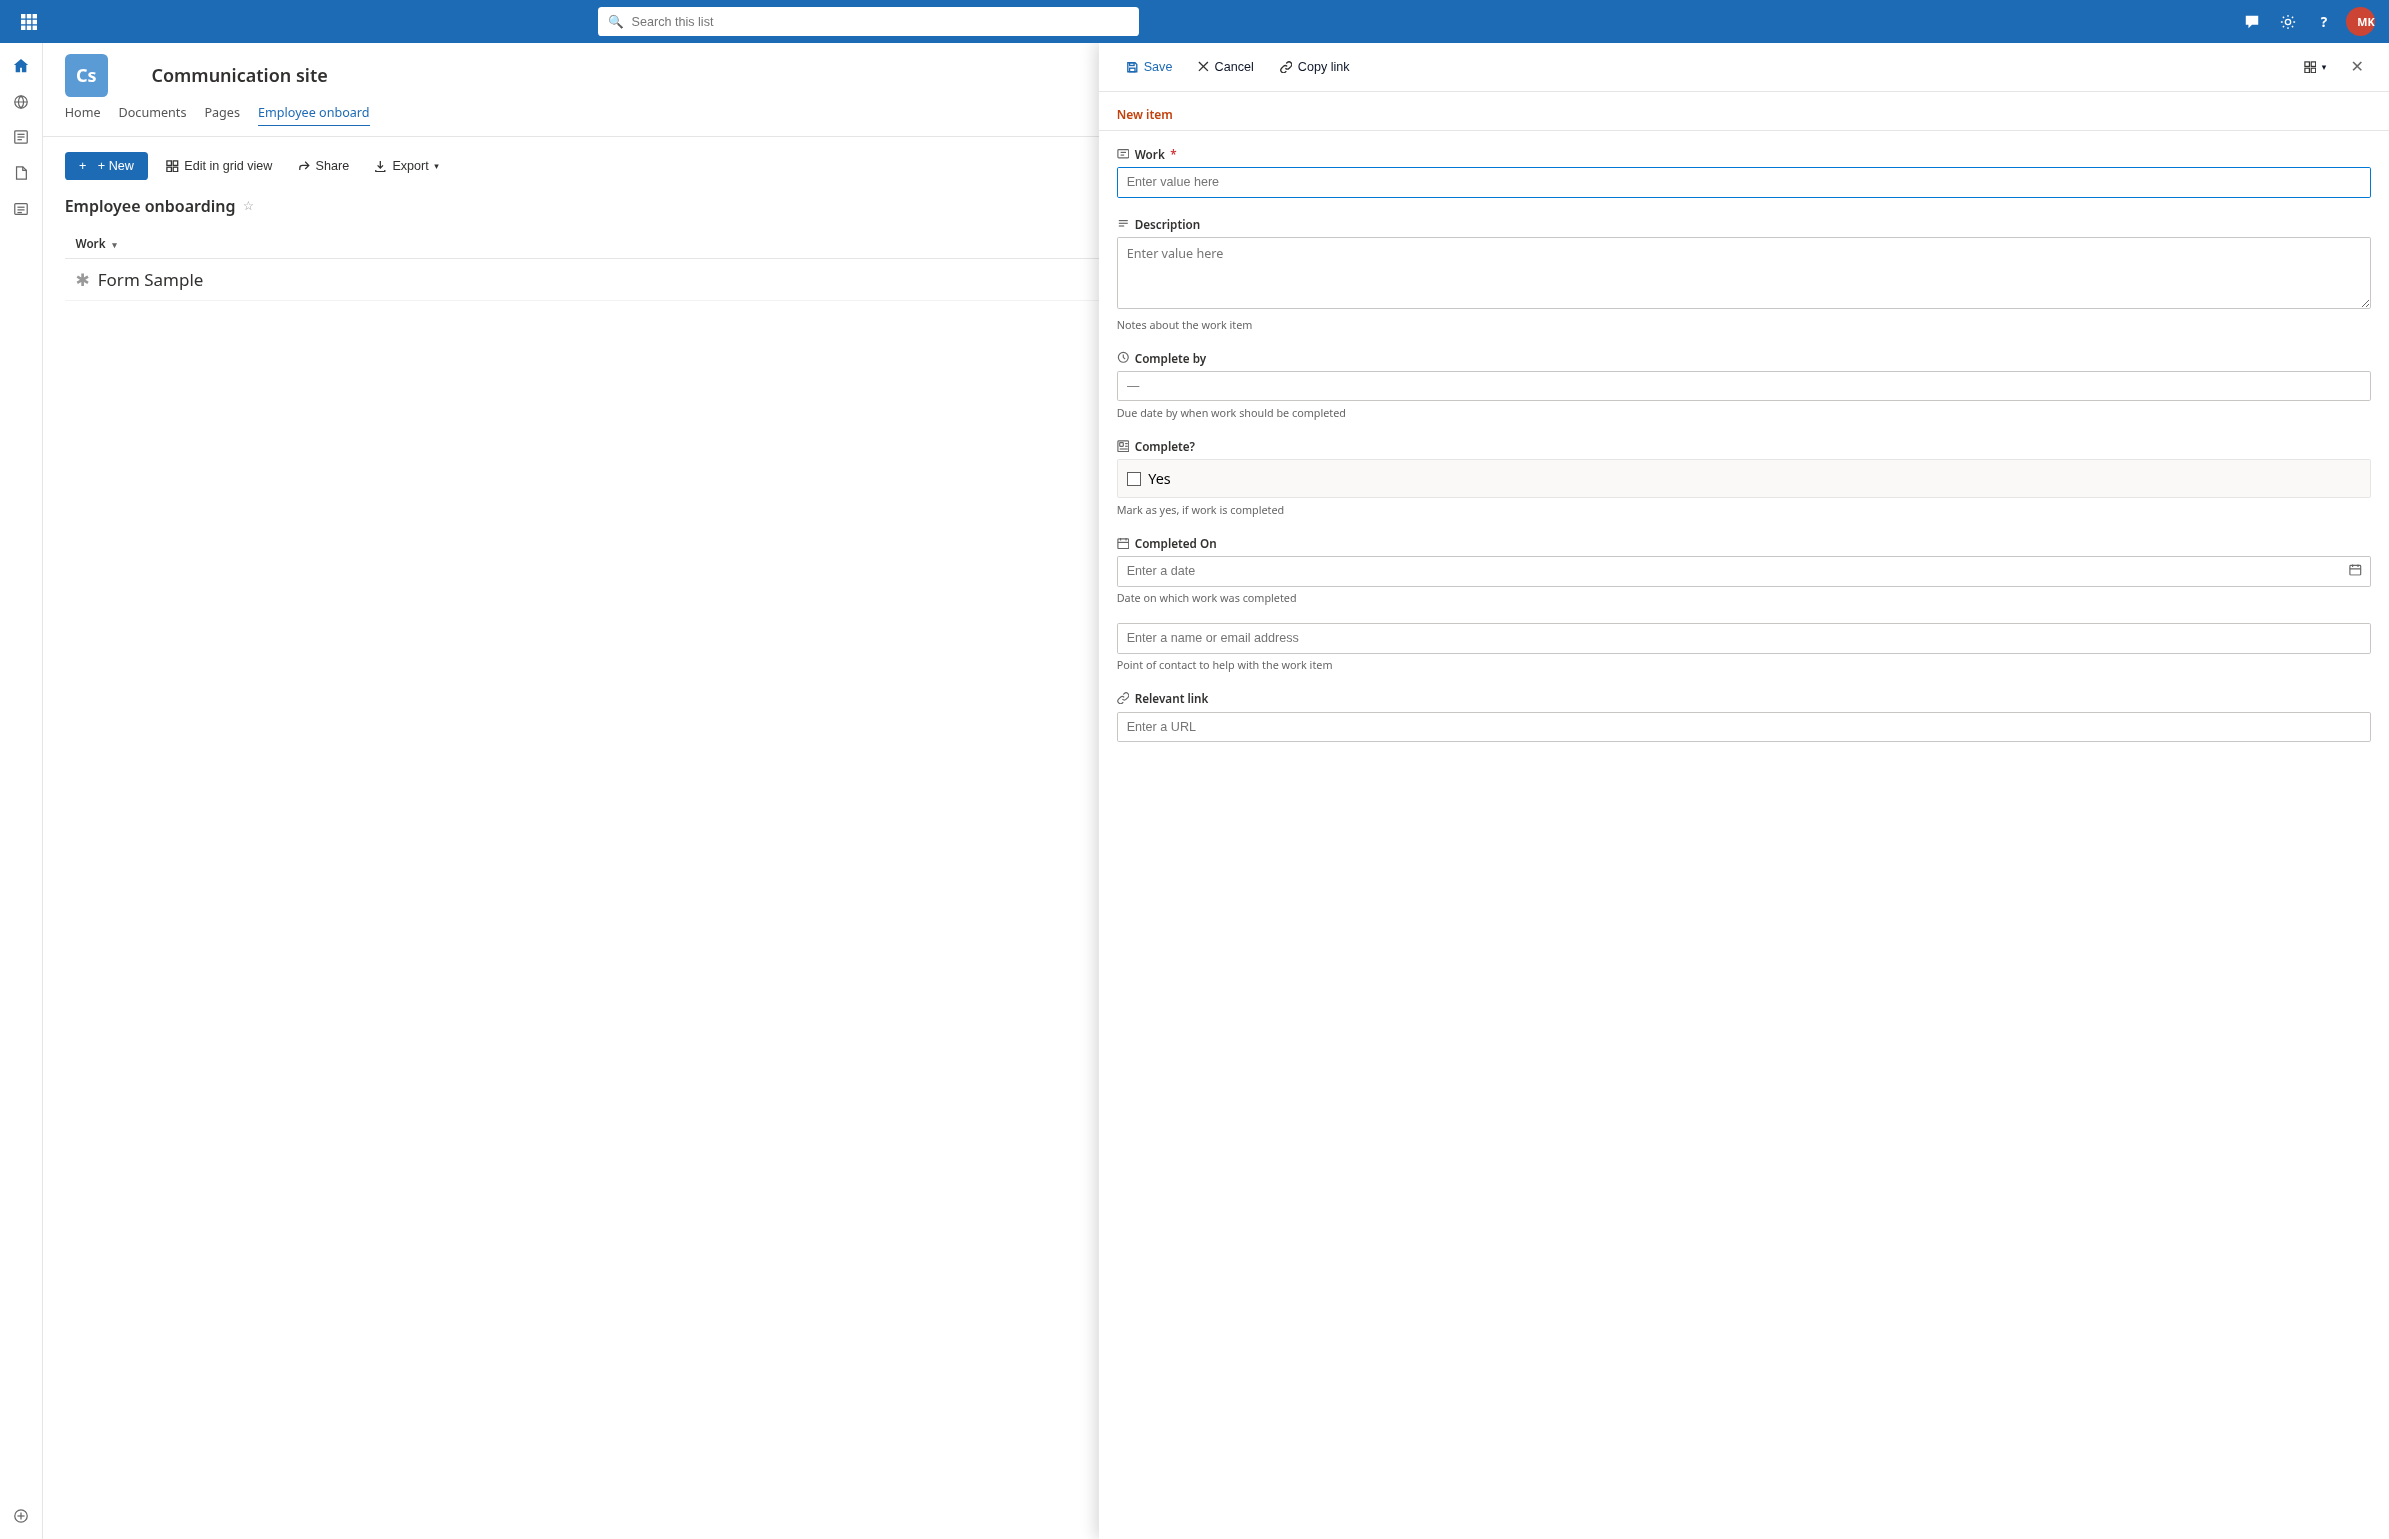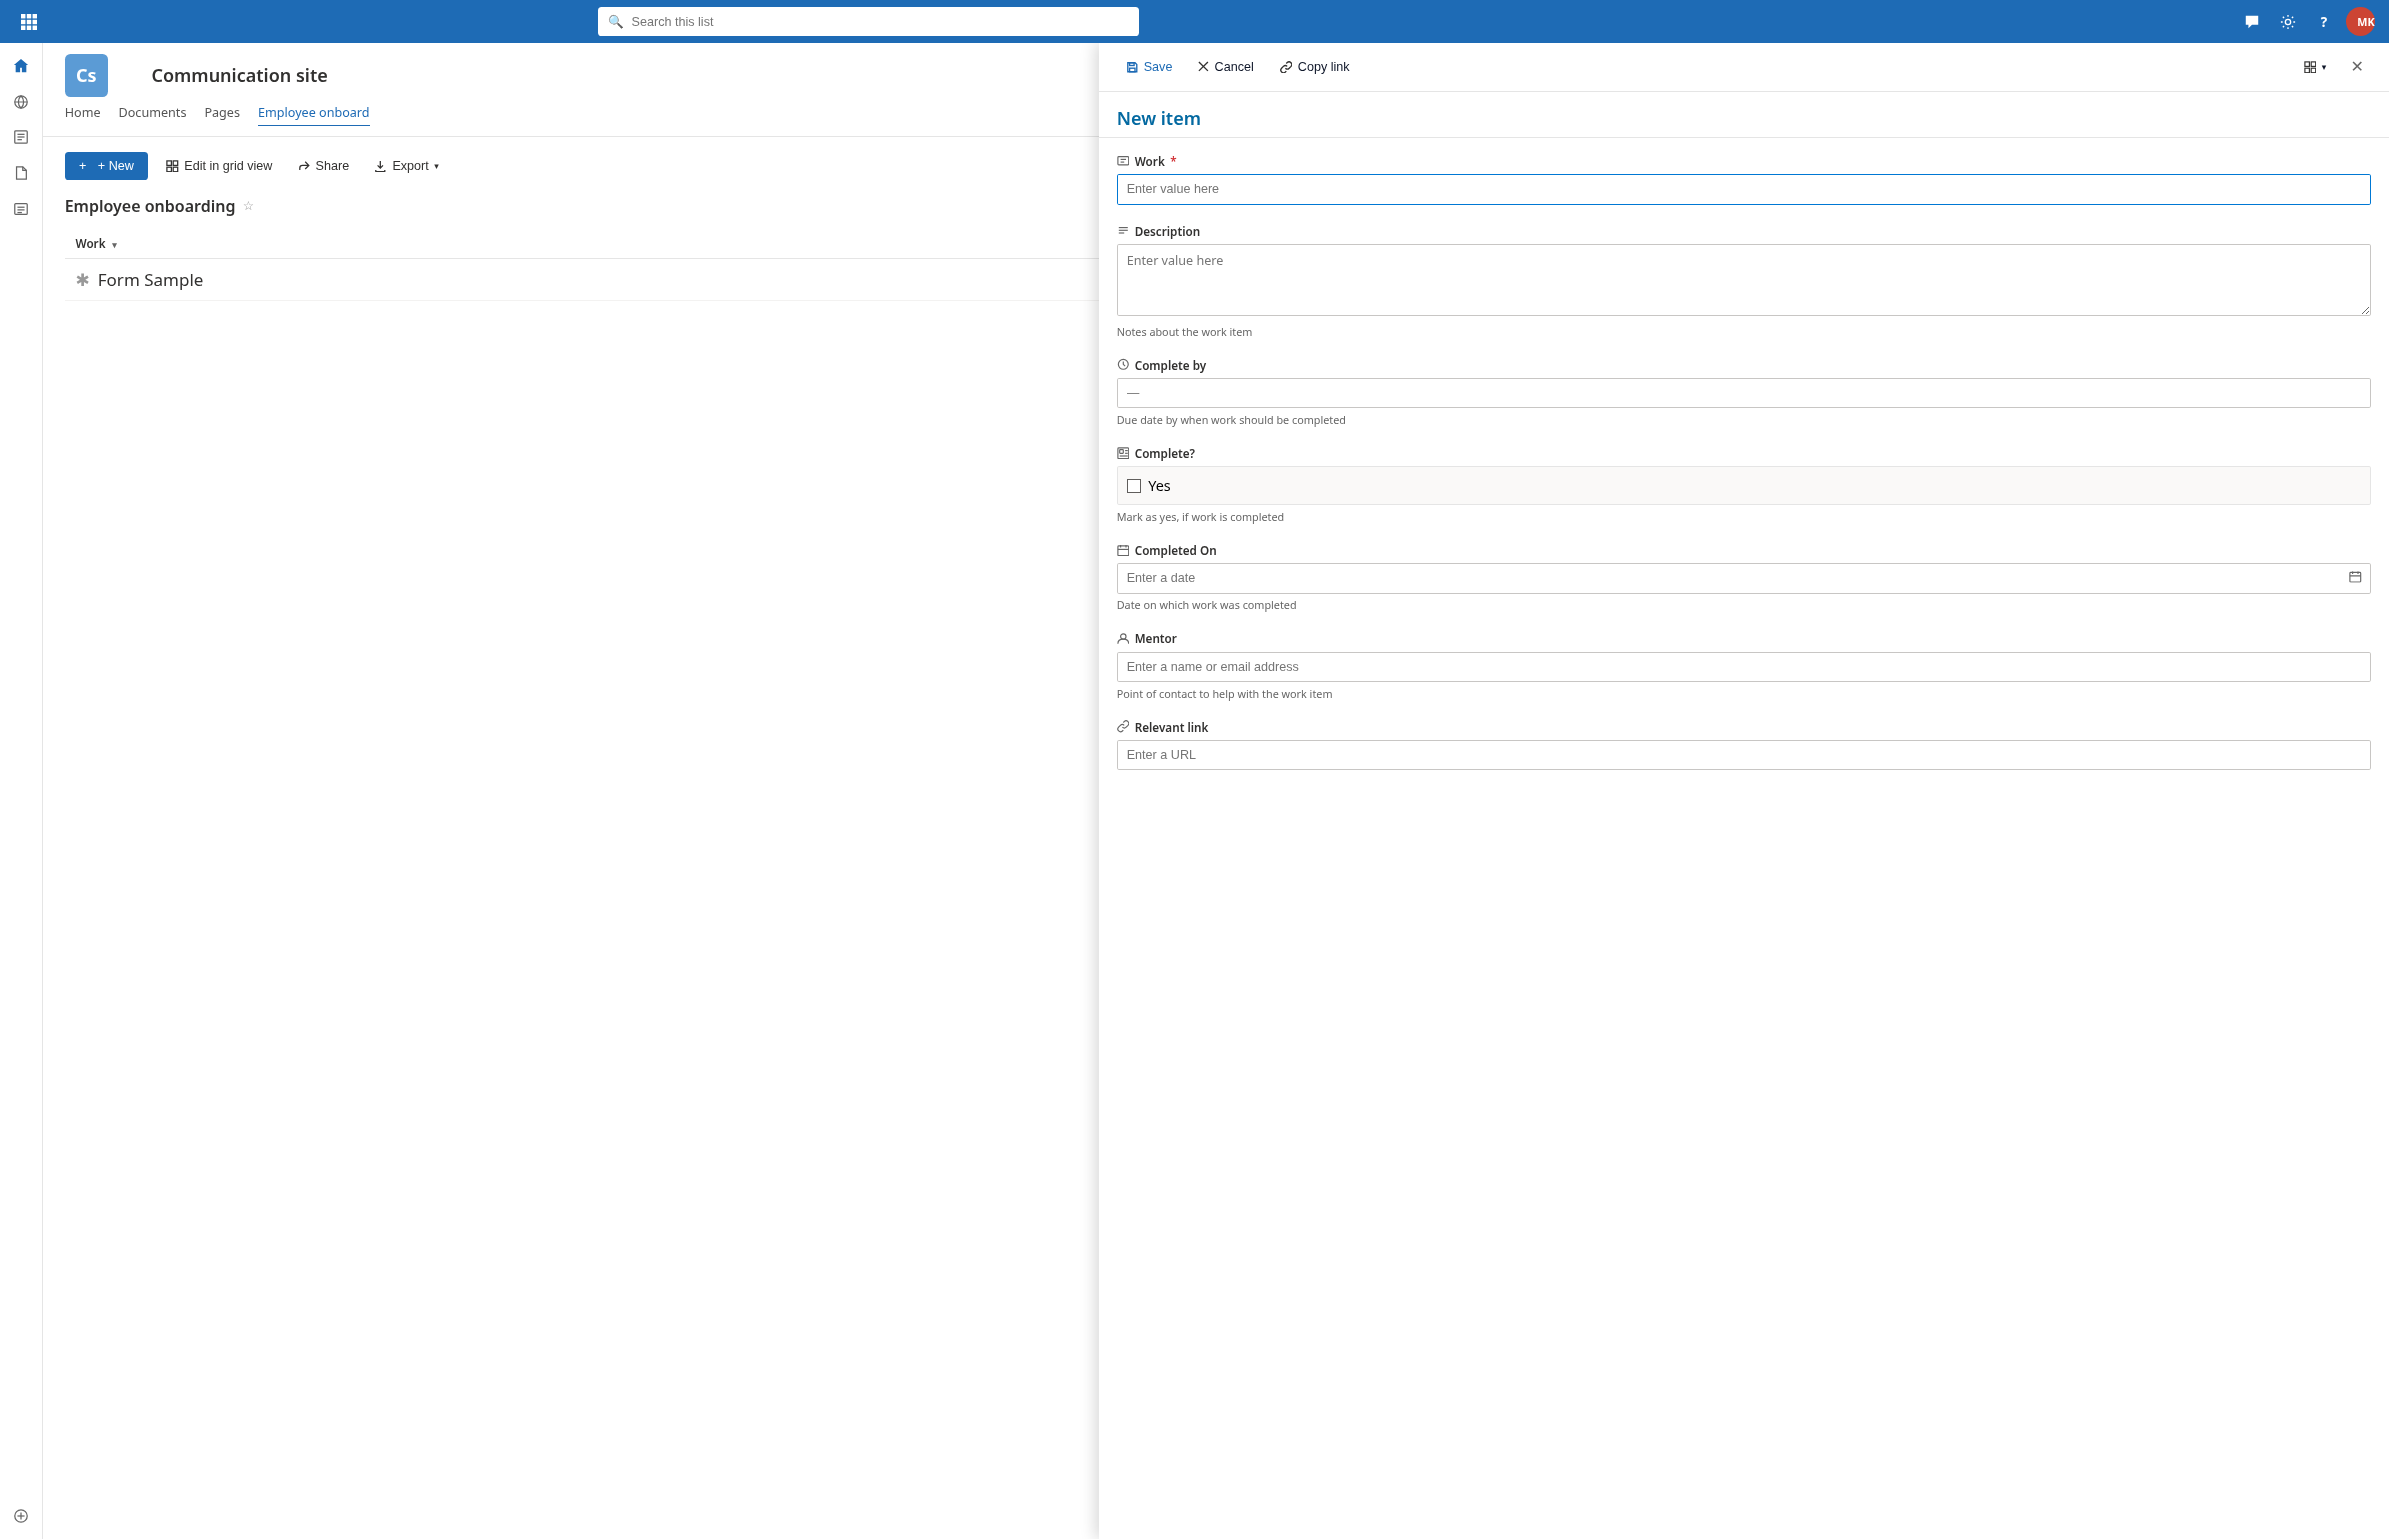--- a/index.html
+++ b/index.html
@@ -278,23 +278,23 @@
       font-size: 16px;
       color: #666;
       cursor: pointer;
       padding: 3.6px 7.2px;
       border-radius: 3.6px;
     }
 
     
     .panel-title {
       padding: 14.4px 18px 7.2px;
-      font-size: 18px;
+      font-size: 12px;
       font-weight: 600;
-      color: #0369a1;
+      color: #c2410c;
       border-bottom: 0.9px solid #e5e5e5;
     }
 
     
     .panel-content {
       flex: 1;
       overflow-y: auto;
       padding: 14.4px 18px;
     }
 
@@ -647,27 +647,20 @@
                   <line x1="1" y1="6" x2="13" y2="6"></line>
                   <line x1="4" y1="1" x2="4" y2="4"></line>
                   <line x1="10" y1="1" x2="10" y2="4"></line>
                 </svg>
             </span>
           </div>
           <div class="form-hint">Date on which work was completed</div>
         </div>
 
         <div class="form-field">
-          <div class="form-field-label">
-            <svg width="12.6" height="12.6" viewBox="0 0 14 14" fill="none" stroke="#666" stroke-width="1.3">
-                <circle cx="7" cy="5" r="3"></circle>
-                <path d="M1 13c0-3 2.5-5 6-5s6 2 6 5"></path>
-              </svg>
-            <span>Mentor</span>
-          </div>
           <input type="text" class="form-input" placeholder="Enter a name or email address" style="">
           <div class="form-hint">Point of contact to help with the work item</div>
         </div>
 
         <div class="form-field">
           <div class="form-field-label">
             <svg width="12.6" height="12.6" viewBox="0 0 14 14" fill="none" stroke="#666" stroke-width="1.3">
                 <path d="M6 8a3 3 0 004.24 0l2-2a3 3 0 00-4.24-4.24l-1 1"></path>
                 <path d="M8 6a3 3 0 00-4.24 0l-2 2a3 3 0 004.24 4.24l1-1"></path>
               </svg>

